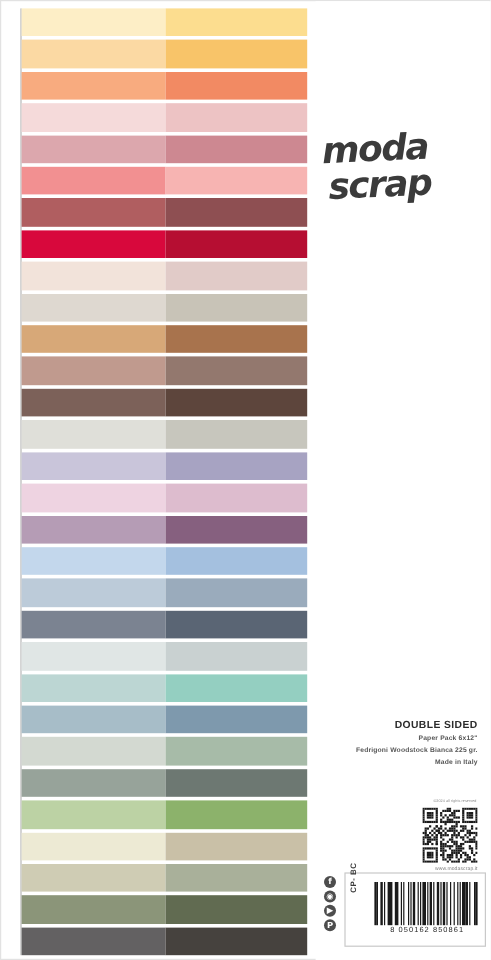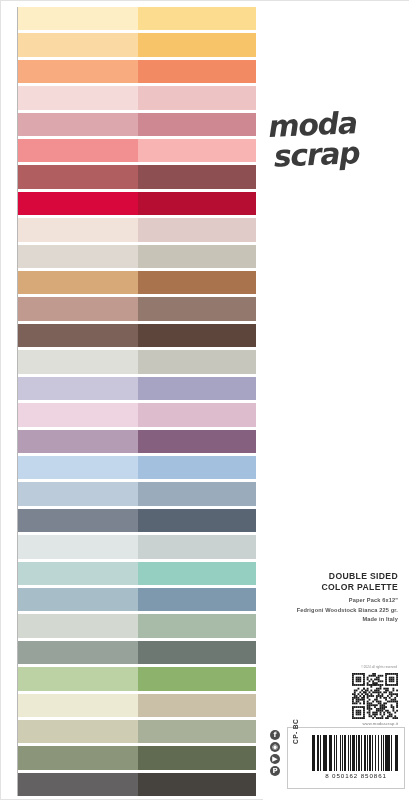--- a/index.html
+++ b/index.html
@@ -80,21 +80,21 @@
     font-style: italic;
     letter-spacing: -1.3px;
     margin-left: 4px;
     margin-top: 1px;
   }
 
   
   #product-info {
     position: absolute;
     right: 12px;
-    top: 570px;
+    top: 598px;
     width: 132px;
     text-align: right;
     color: #333333;
   }
   #product-info .title-line {
     font-size: 8.6px;
     font-weight: 700;
     letter-spacing: 0.35px;
     line-height: 1.33;
     color: #2b2b2b;
@@ -339,21 +339,20 @@
 
   <div id="info-panel">
 
     <div id="brand-logo">
       <span class="logo-word-1">moda</span>
       <span class="logo-word-2">scrap</span>
     </div>
 
     <div id="product-info">
       <div class="title-line">DOUBLE SIDED</div>
-      <div class="title-line">COLOR PALETTE</div>
       <div class="sub-line first">Paper Pack 6x12"</div>
       <div class="sub-line">Fedrigoni Woodstock Bianca 225 gr.</div>
       <div class="sub-line">Made in Italy</div>
     </div>
 
     <div id="copyright-line">©2024 all rights reserved</div>
 
     <div id="qr-code">
         <svg viewBox="0 0 100 100">
           <rect width="100" height="100" fill="#ffffff"></rect>

